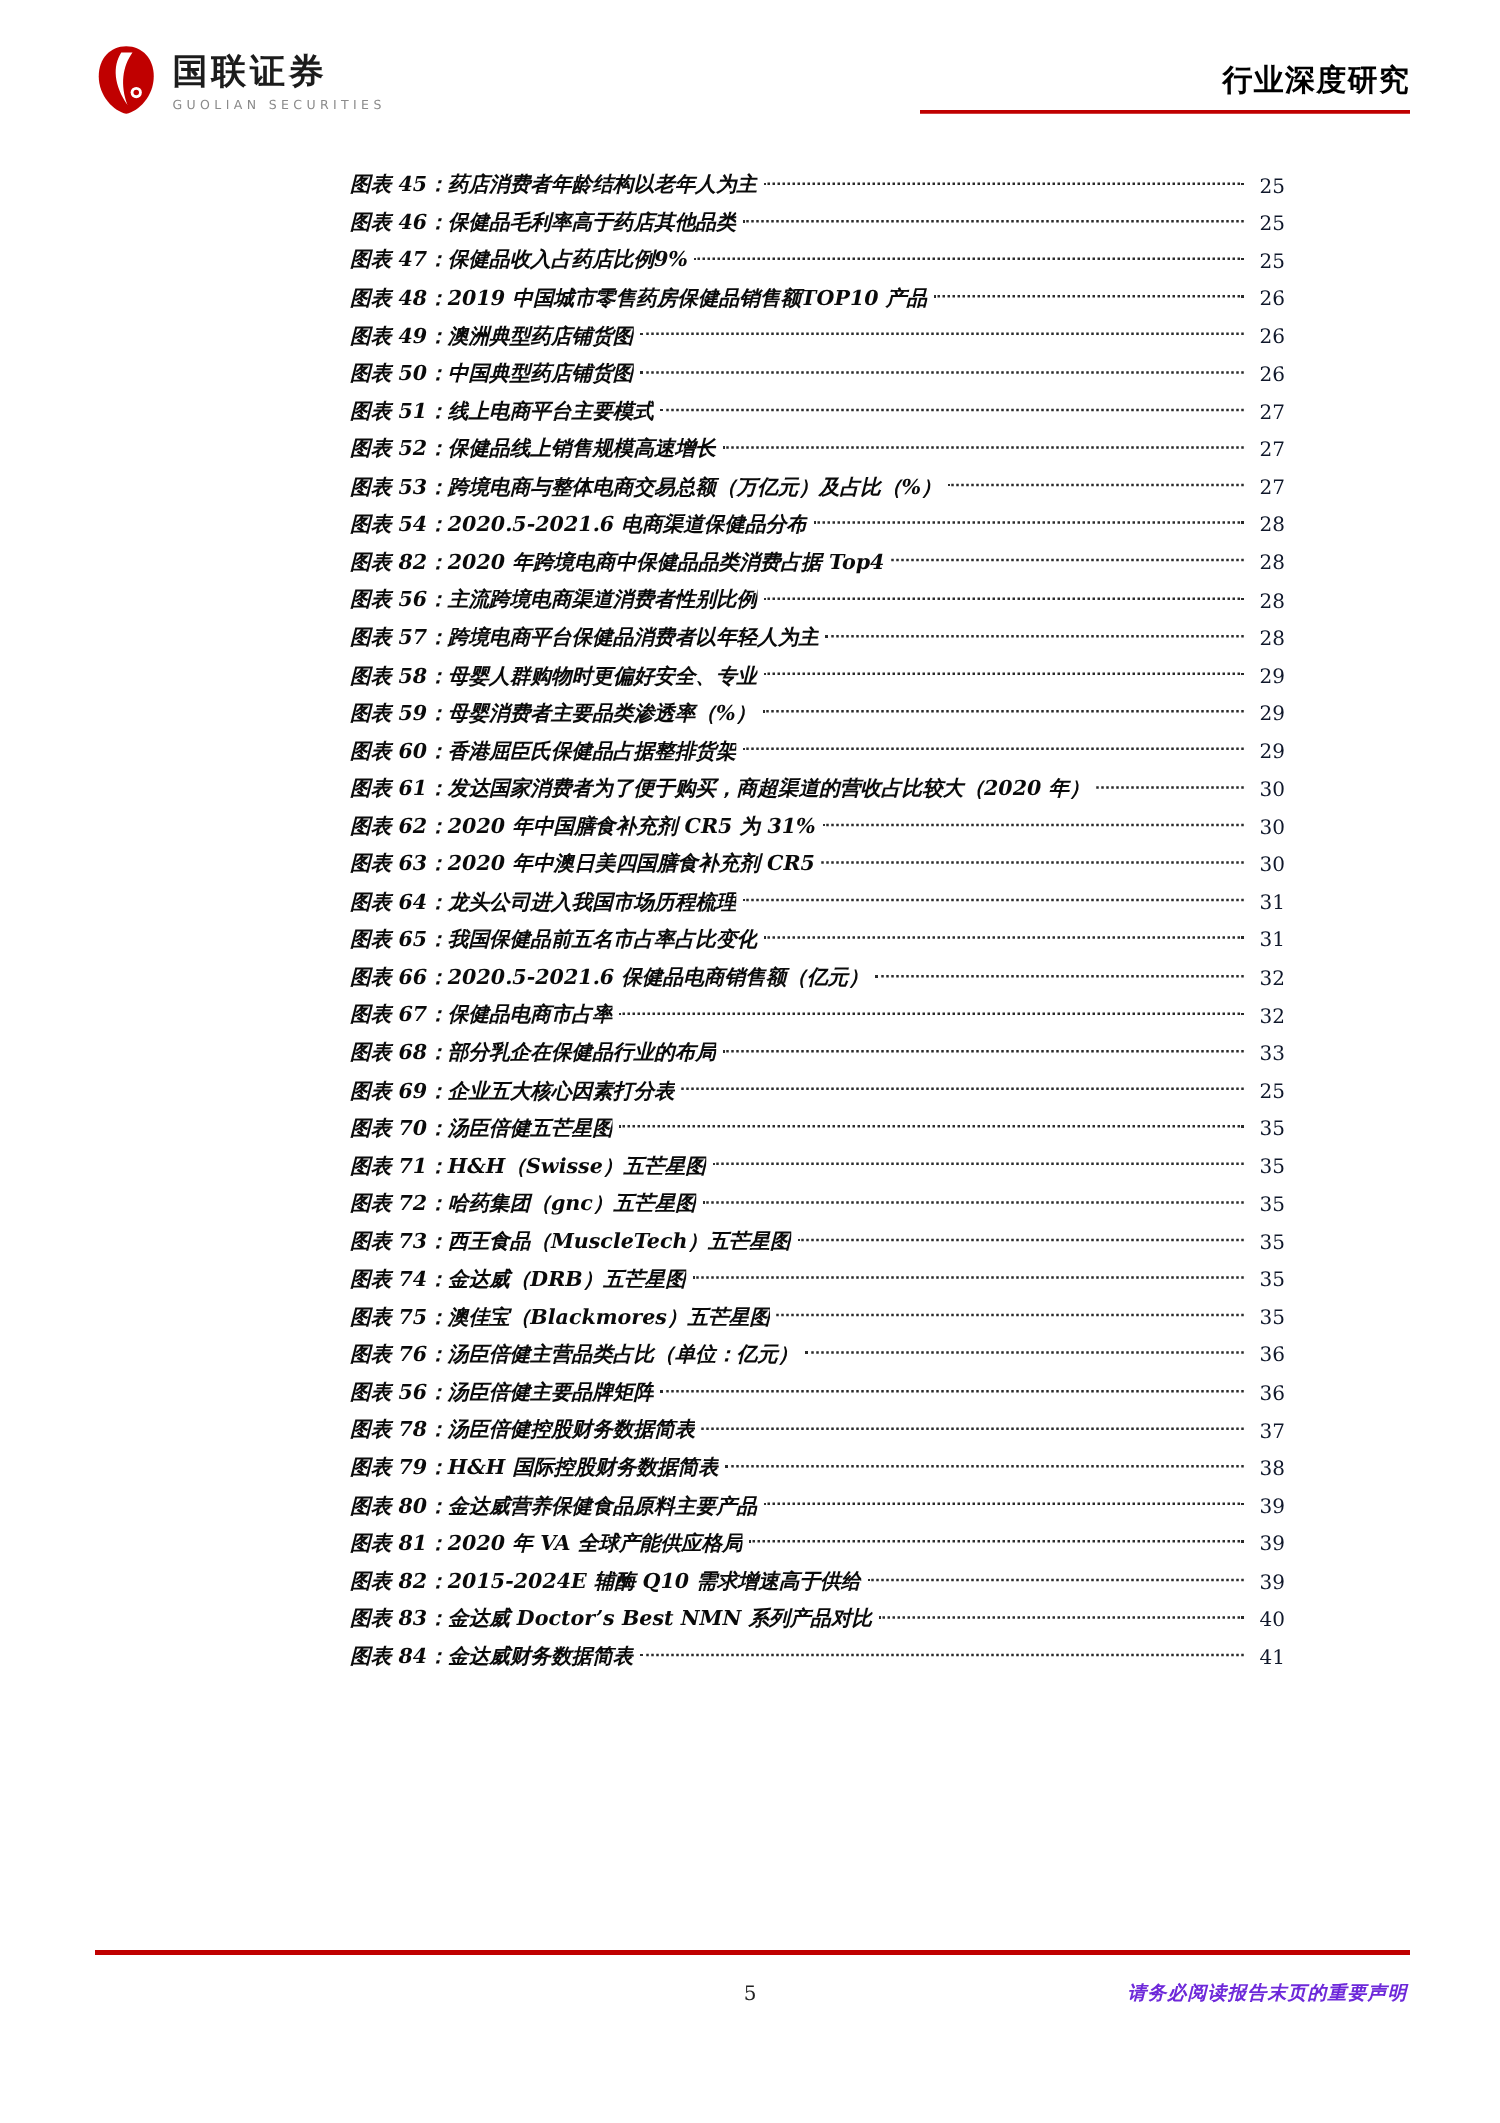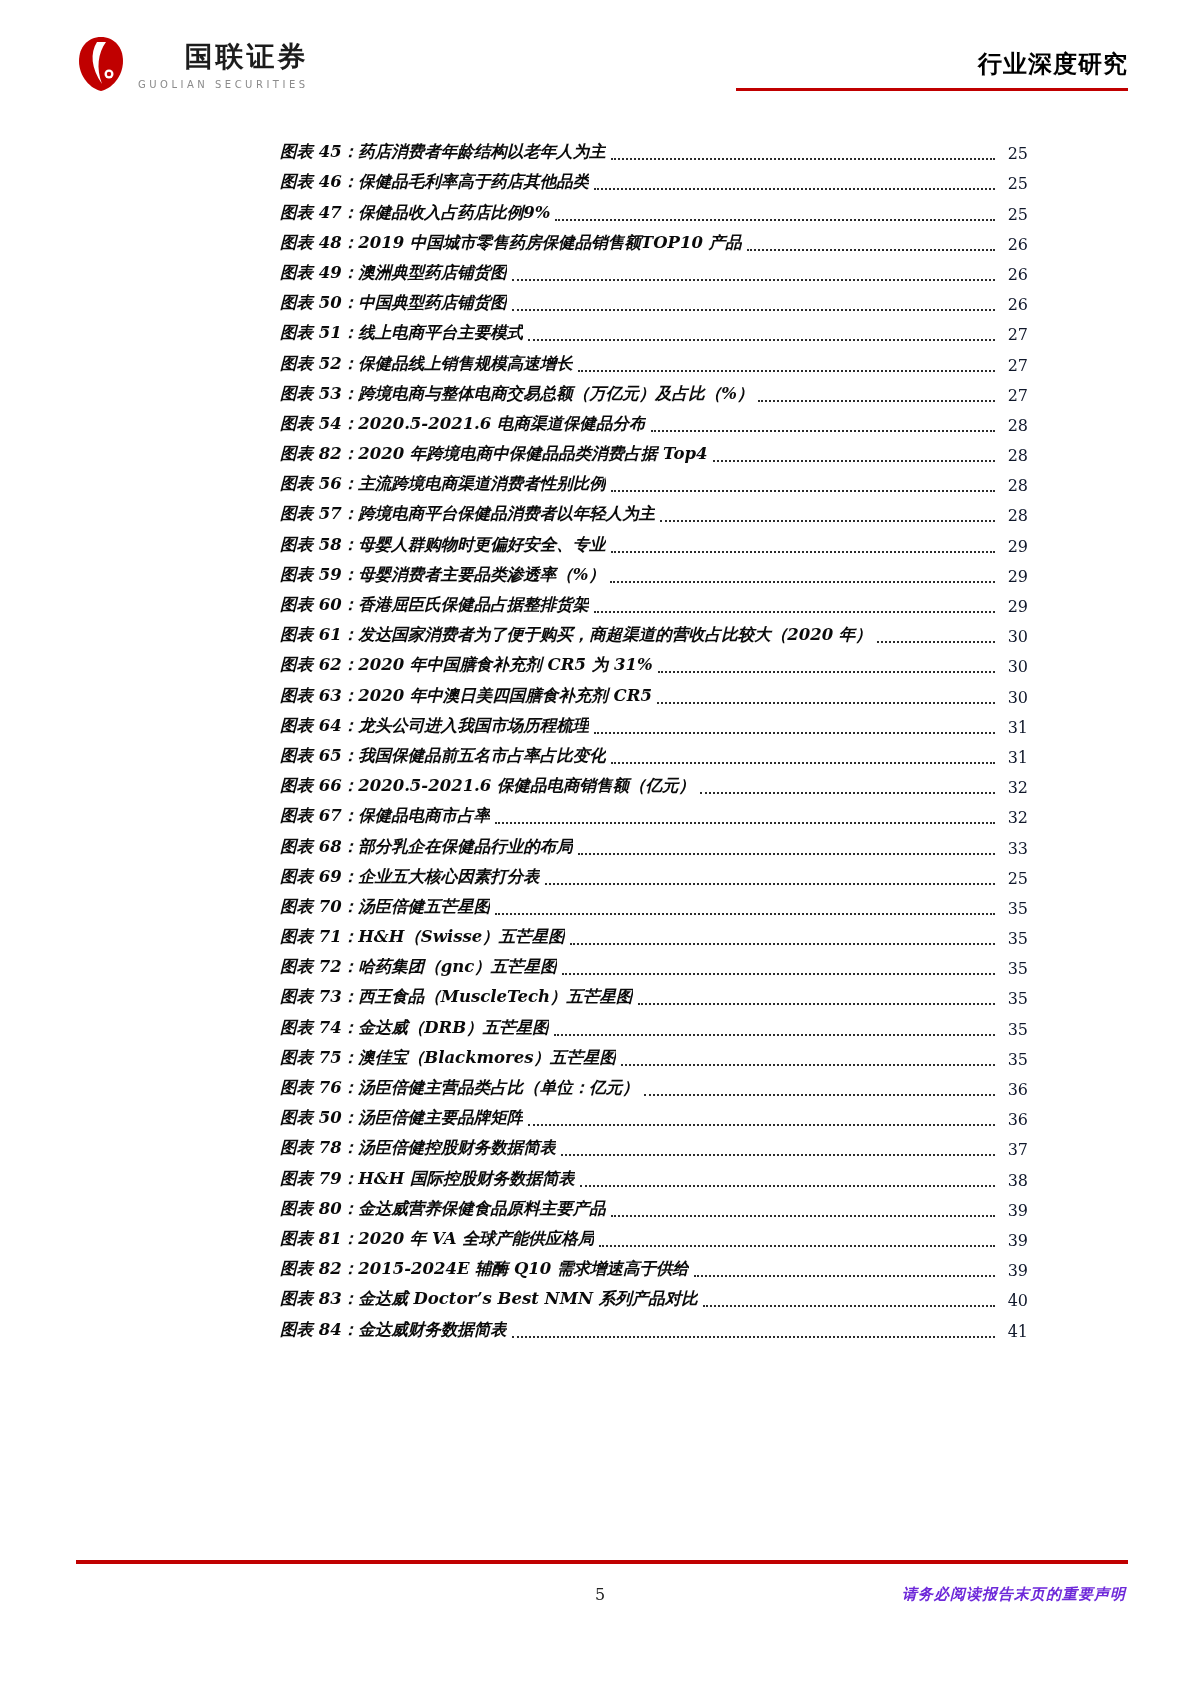--- a/index.html
+++ b/index.html
@@ -7,21 +7,21 @@
   body {
     width: 1200px; height: 1698px;
     position: relative;
     font-family: "DejaVu Serif", "Liberation Serif", serif;
     color: #111;
   }
   .page { position: absolute; inset: 0; background: #fff; }
 
   
   .header { position: absolute; top: 34px; left: 76px; right: 72px; height: 64px; }
-  .logo-block { position: absolute; left: 0; top: 2px; display: flex; align-items: center; text-align: right; }
+  .logo-block { position: absolute; left: 0; top: 2px; display: flex; align-items: center; }
   .logo-emblem { width: 50px; height: 56px; margin-right: 12px; }
   .brand-text .brand-cn {
     font-size: 28px; font-weight: bold; letter-spacing: 3px; color: #1c1c1c;
     font-family: "DejaVu Serif", "Liberation Serif", serif;
   }
   .brand-text .brand-en {
     font-size: 10px; letter-spacing: 3.5px; color: #8a8a8a; margin-top: 3px;
     font-family: "DejaVu Sans", "Liberation Sans", sans-serif;
   }
   .header-right {
@@ -32,21 +32,21 @@
   .header-rule {
     position: absolute; right: 0; top: 54px; width: 392px; height: 3px;
     background: #c00000;
   }
 
   
   .toc {
     position: absolute; left: 280px; top: 133px; width: 748px;
   }
   .toc-row {
-    display: flex; align-items: flex-end;
+    display: flex; align-items: center;
     height: 30.2px; font-size: 16.5px; white-space: nowrap;
   }
   .toc-label {
     font-weight: bold; font-style: italic; color: #0a0a0a;
     flex: 0 1 auto; overflow: hidden;
   }
   .toc-dots {
     flex: 1 1 auto; min-width: 10px;
     border-bottom: 2px dotted #2b2b2b;
     margin: 0 3px 3px 5px;
@@ -284,21 +284,21 @@
       <span class="toc-page">35</span>
     </div>
 
     <div class="toc-row">
       <span class="toc-label">图表 76：汤臣倍健主营品类占比（单位：亿元）</span>
       <span class="toc-dots"></span>
       <span class="toc-page">36</span>
     </div>
 
     <div class="toc-row">
-      <span class="toc-label">图表 50：汤臣倍健主要品牌矩阵</span>
+      <span class="toc-label">图表 56：汤臣倍健主要品牌矩阵</span>
       <span class="toc-dots"></span>
       <span class="toc-page">36</span>
     </div>
 
     <div class="toc-row">
       <span class="toc-label">图表 78：汤臣倍健控股财务数据简表</span>
       <span class="toc-dots"></span>
       <span class="toc-page">37</span>
     </div>
 

